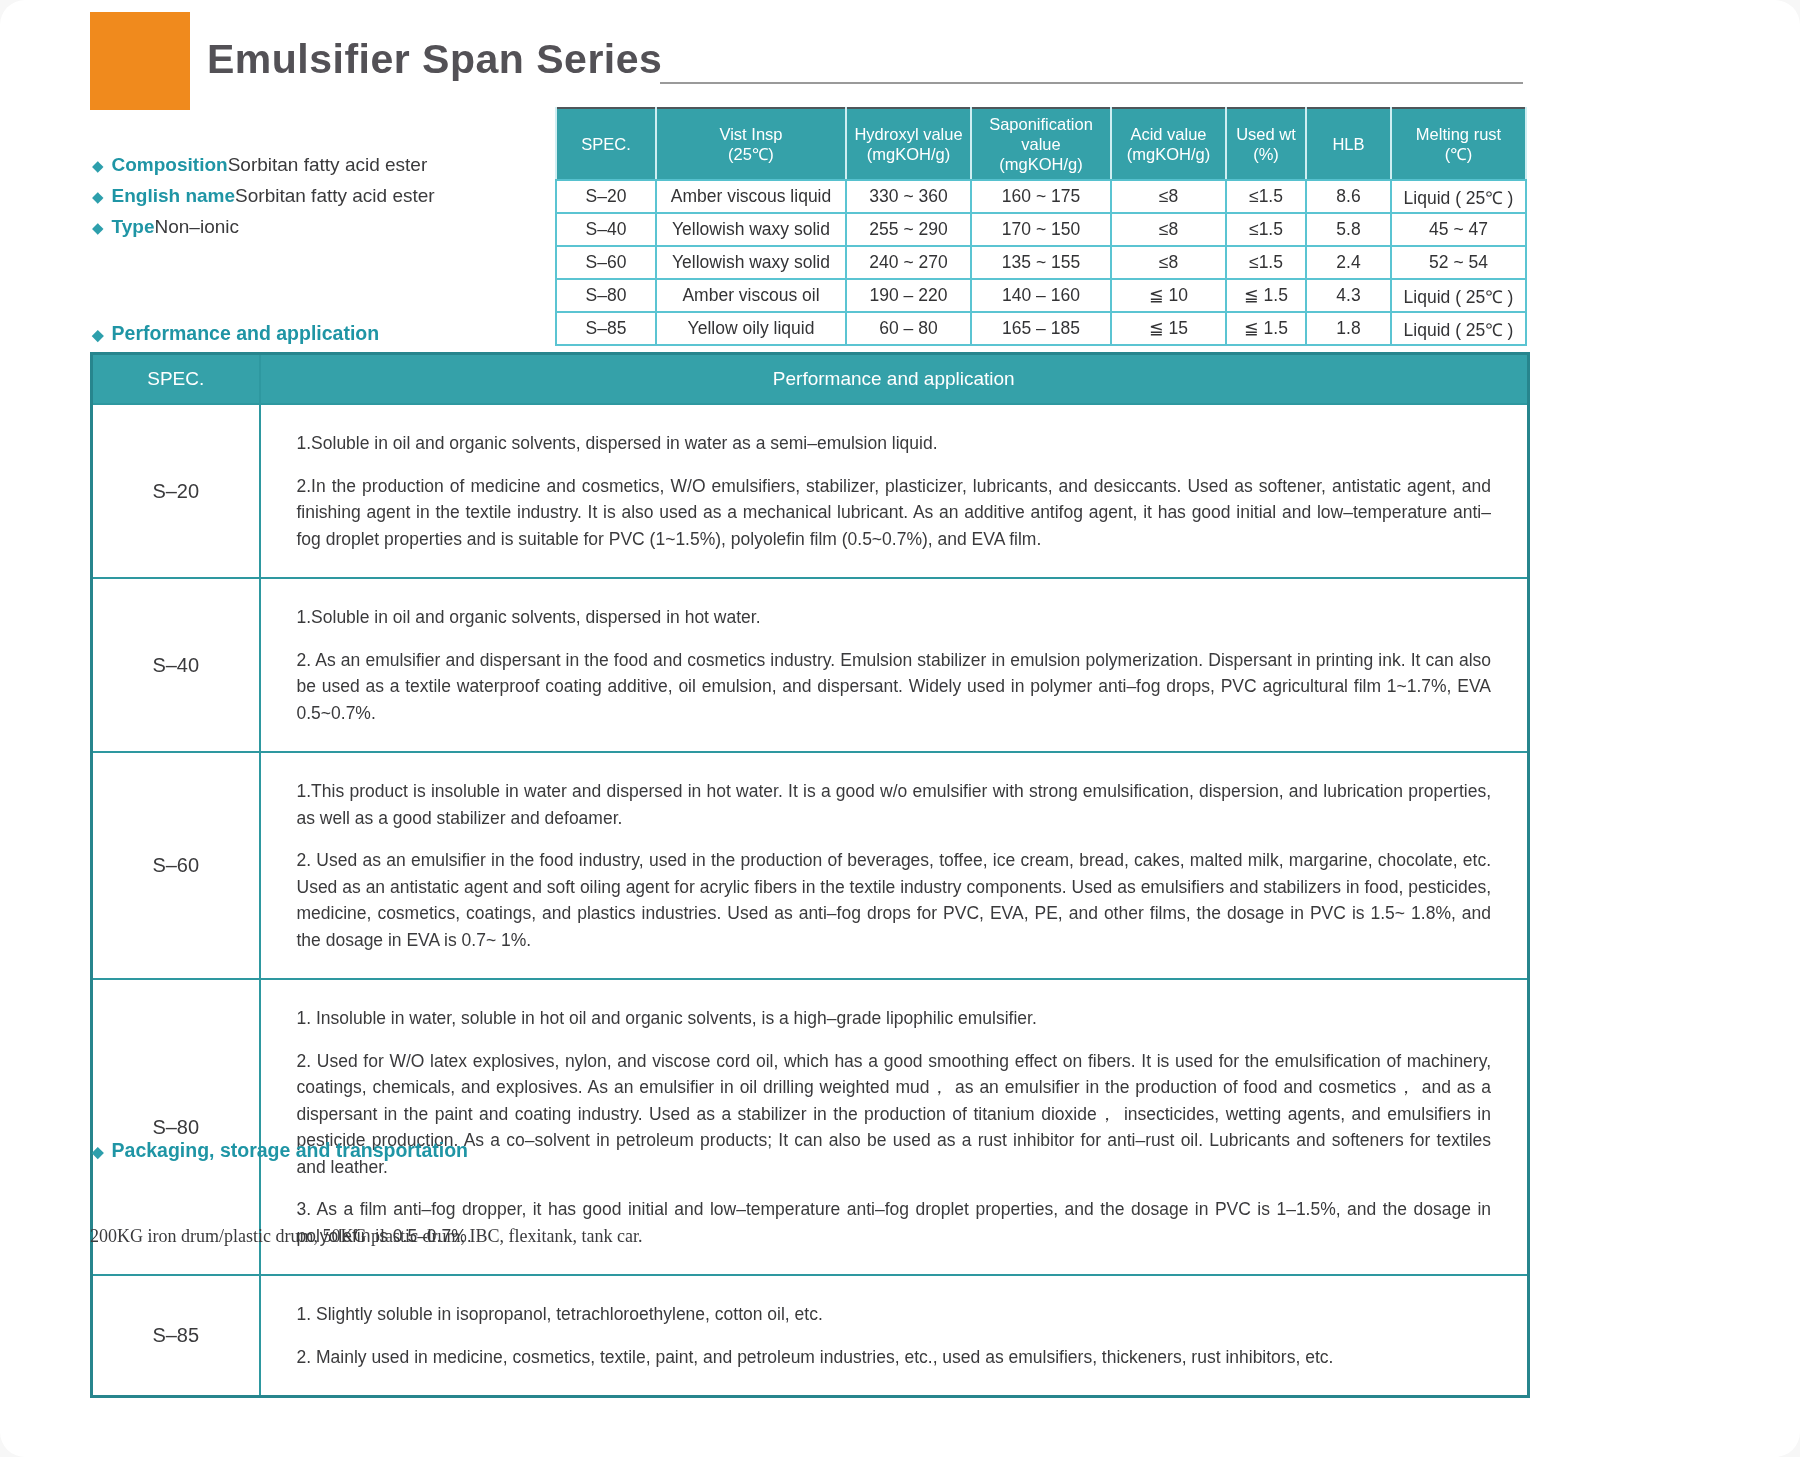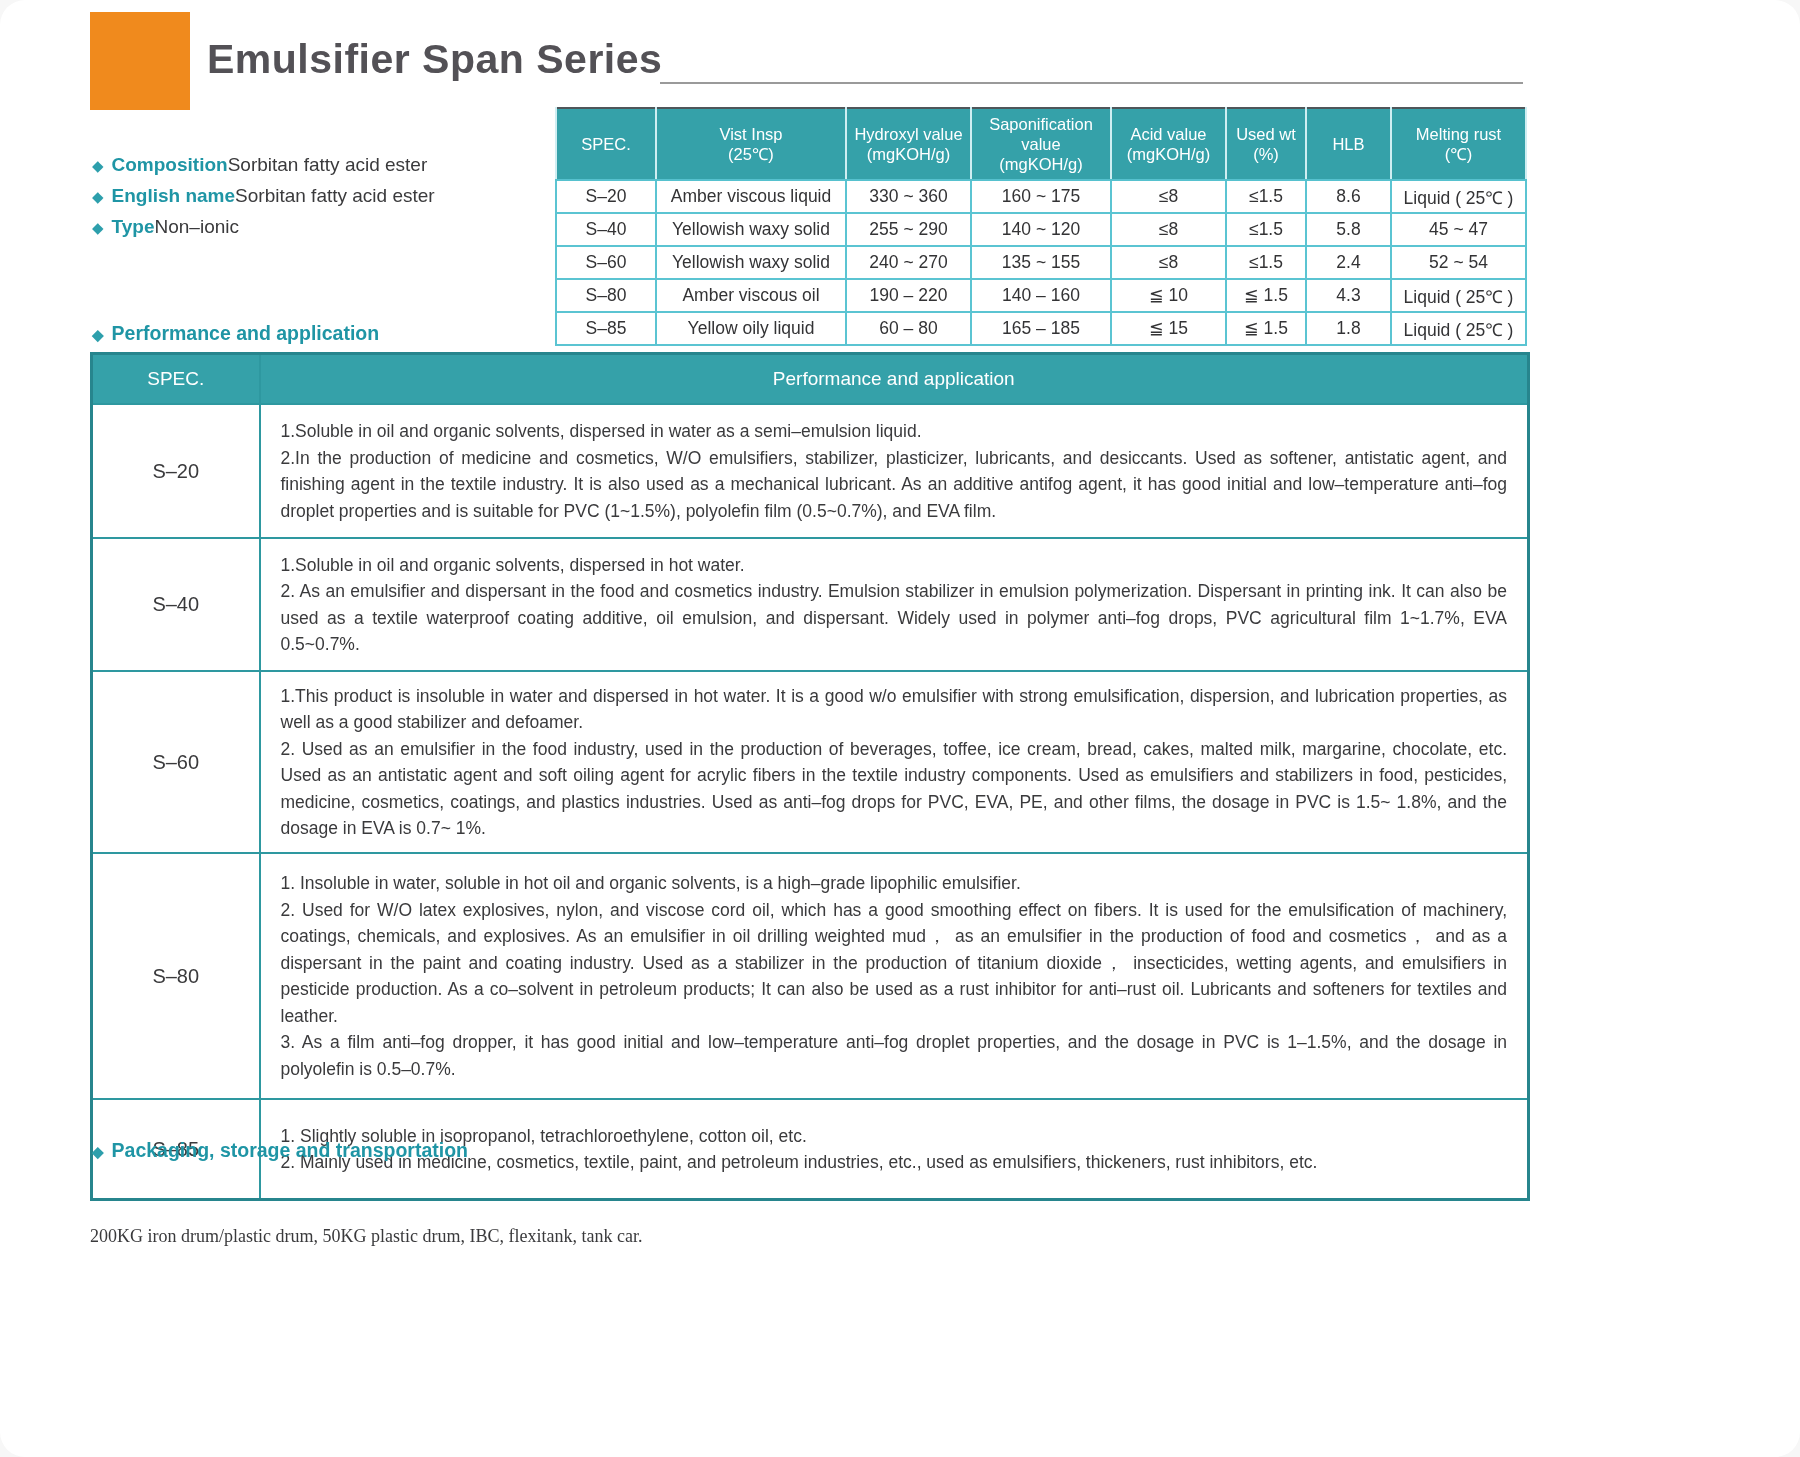--- a/index.html
+++ b/index.html
@@ -37,21 +37,21 @@
   
   .perf-table{position:absolute;left:90px;top:352px;width:1440px;border-collapse:collapse;table-layout:fixed;
     border:3px solid #27858D;}
   .perf-table col.p0{width:168px}
   .perf-table th{
     background:#35A1A9;color:#fff;font-weight:400;font-size:19px;height:46px;
     border:2px solid #2E98A0;vertical-align:middle;}
   .perf-table td{border:2px solid #2E98A0;background:#fff;vertical-align:middle;}
   .perf-spec{text-align:center;font-size:20px;color:#3a3a3c;}
   .perf-text{padding:9px 20px;}
-  .perf-text p{margin:0;font-size:17.5px;line-height:26.5px;color:#3a3a3c;text-align:justify;}
+  .perf-text p{margin:16px;font-size:17.5px;line-height:26.5px;color:#3a3a3c;text-align:justify;}
   .perf-table tbody tr:nth-child(1) td{height:114px}
   .perf-table tbody tr:nth-child(2) td{height:113px}
   .perf-table tbody tr:nth-child(3) td{height:162px}
   .perf-table tbody tr:nth-child(4) td{height:226px}
   .perf-table tbody tr:nth-child(5) td{height:80px}
   
   .packaging-lines{position:absolute;left:90px;top:1223px;width:1438px;font-family:Liberation Serif, serif;}
   .packaging-lines p{margin:0 0 1px 0;font-size:18px;line-height:27.5px;color:#3a3a3c;text-align:justify;}
 </style>
 </head>
@@ -117,21 +117,21 @@
           <td>160 ~ 175</td>
           <td>≤8</td>
           <td>≤1.5</td>
           <td>8.6</td>
           <td>Liquid ( 25℃ )</td>
         </tr>
         <tr>
           <td>S–40</td>
           <td>Yellowish waxy solid</td>
           <td>255 ~ 290</td>
-          <td>140 ~ 120</td>
+          <td>170 ~ 150</td>
           <td>≤8</td>
           <td>≤1.5</td>
           <td>5.8</td>
           <td>45 ~ 47</td>
         </tr>
         <tr>
           <td>S–60</td>
           <td>Yellowish waxy solid</td>
           <td>240 ~ 270</td>
           <td>135 ~ 155</td>

